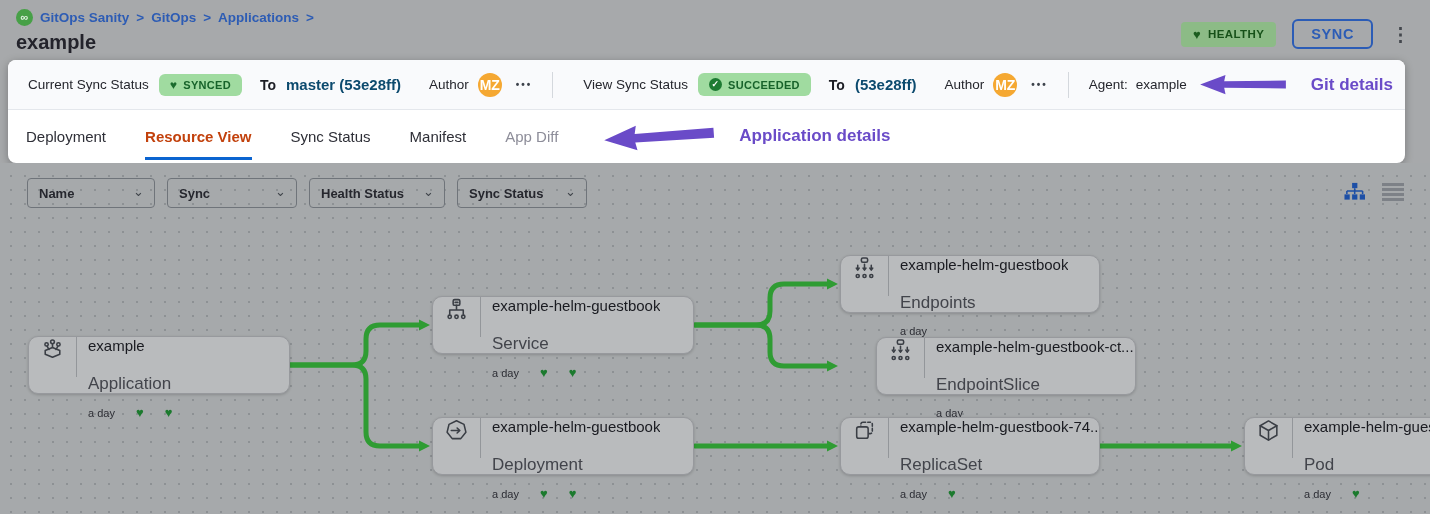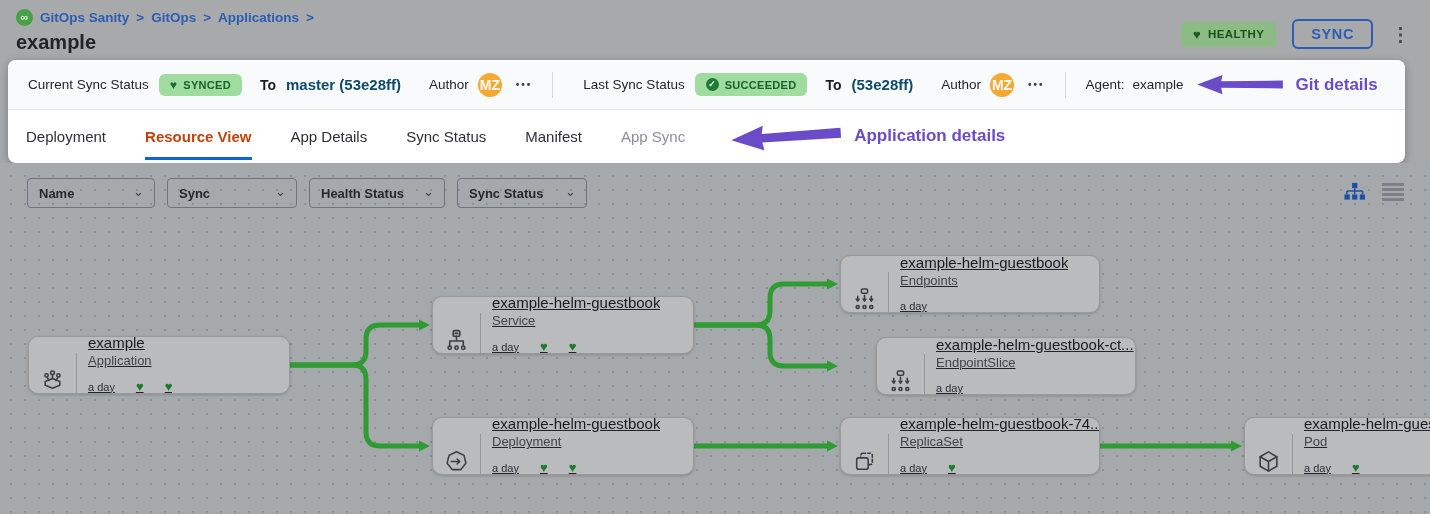--- a/index.html
+++ b/index.html
@@ -34,21 +34,21 @@
   .to-label { font-size:14px; font-weight:600; color:#1c1d24; margin:0 6px 0 18px; }
   .git-target { font-size:15px; font-weight:700; color:#0c4a6e; margin-left:4px; white-space:nowrap; cursor:pointer; }
   .author-label { font-size:13.5px; color:#25262d; margin:0 9px 0 28px;text-align:center; }
   .avatar { width:24px; height:24px; border-radius:50%; background:#f5a832; color:#fff; font-size:14px; font-weight:700; display:flex; align-items:center; justify-content:center; }
   .more-dots { color:#3d424b; font-size:10px; font-weight:700; letter-spacing:2px; margin-left:14px; cursor:pointer; }
   .v-divider { width:1px; height:26px; background:#d4d8dd; margin:0 20px; }
   .agent-label { font-size:13.5px; color:#25262d; margin-right:8px; }
   .agent-value { font-size:13.5px; color:#25262d; }
 
   
-  .annot { display:flex; align-items:center; gap:12px; }
+  .annot { display:flex; align-items:center; gap:24px; }
   .annot-arrow { flex:none; }
   .annot-label { font-size:17px; font-weight:700; color:#6a4bc8; white-space:nowrap; }
   .annot-git { margin-left:12px; }
   .annot-app { margin-left:6px; }
   .annot-app .annot-arrow { transform:rotate(-4deg); }
 
   
   .tabs-row { height:52px; display:flex; align-items:center; padding:0 18px; }
   .tab { font-size:15px; color:#2e2f37; padding:15px 0 12px; margin-right:39px; cursor:pointer; white-space:nowrap; border-bottom:3px solid transparent; }
   .tab.active { font-weight:700; color:#c2410c; border-bottom-color:#0b64d0; }
@@ -62,26 +62,26 @@
   .filters { position:absolute; top:15px; left:27px; display:flex; gap:12px; }
   .filter { height:30px; border:1px solid #6f747a; border-radius:4px; display:flex; align-items:center; justify-content:space-between; padding:0 10px 0 11px; font-size:13px; font-weight:700; color:#26272e; cursor:pointer; }
   .filter .chev { font-size:13px; color:#3f444a; font-weight:400; margin-left:8px; transform:translateY(-2px); }
   .f-name { width:128px; } .f-kind { width:130px; } .f-health { width:136px; } .f-sync { width:130px; }
 
   .view-toggles { position:absolute; top:19px; right:26px; display:flex; align-items:center; gap:17px; }
   .view-toggle { cursor:pointer; line-height:0; }
 
   .edges { position:absolute; top:0; left:0; pointer-events:none; }
 
-  .node { position:absolute; width:262px; height:58px; background:#b9bbbd; border:1px solid #97999d; border-radius:10px; display:flex; align-items:flex-end; box-shadow:0 1px 3px rgba(0,0,0,.18); cursor:pointer;text-decoration:underline; }
+  .node { position:absolute; width:262px; height:58px; background:#b9bbbd; border:1px solid #97999d; border-radius:10px; display:flex; align-items:flex-start; box-shadow:0 1px 3px rgba(0,0,0,.18); cursor:pointer; }
   .node-icon { width:47px; flex:none; display:flex; align-items:center; justify-content:center; line-height:0; }
   .node-divider { width:1px; height:40px; background:#93969a; flex:none; }
   .node-body { padding-left:11px; overflow:hidden; white-space:nowrap; }
   .node-title { font-size:15px; color:#1a1b21; }
-  .node-kind { font-size:13px; color:#42444b; margin-top:2px; }
+  .node-kind { font-size:17px; color:#42444b; margin-top:20px; }
   .node-meta { font-size:11px; color:#2c2d34; margin-top:12px; display:flex; align-items:center; }
   .heart { color:#1c7a2e; font-size:13px; line-height:1; margin-left:21px; }
 
   .n-app { left:28px; top:173px; }
   .n-svc { left:432px; top:133px; }
   .n-deploy { left:432px; top:254px; }
   .n-endpoints { left:840px; top:92px; width:260px; }
   .n-endpointslice { left:876px; top:174px; width:260px; }
   .n-replicaset { left:840px; top:254px; width:260px; }
   .n-pod { left:1244px; top:254px; }
@@ -122,21 +122,21 @@
       <span>SYNCED</span>
     </span>
     <span class="to-label">To</span>
     <span class="git-target">master (53e28ff)</span>
     <span class="author-label">Author</span>
     <span class="avatar">MZ</span>
     <span class="more-dots">•••</span>
 
     <span class="v-divider"></span>
 
-    <span class="sr-label">Last Sync Status</span>
+    <span class="sr-label">View Sync Status</span>
     <span class="status-badge">
       <span class="sb-check">✓</span>
       <span>SUCCEEDED</span>
     </span>
     <span class="to-label">To</span>
     <span class="git-target">(53e28ff)</span>
     <span class="author-label">Author</span>
     <span class="avatar">MZ</span>
     <span class="more-dots">•••</span>
 
@@ -149,24 +149,23 @@
       <svg class="annot-arrow" width="88" height="21" viewBox="0 0 100 24">
           <path d="M1 12 L30 1 L28.5 8.2 L99 7.5 L99 16.5 L28.5 15.8 L30 23 Z" fill="#6a4bc8"></path>
         </svg>
       <span class="annot-label">Git details</span>
     </span>
   </div>
 
   <div class="tabs-row">
     <span class="tab">Deployment</span>
     <span class="tab active">Resource View</span>
-    <span class="tab">App Details</span>
     <span class="tab">Sync Status</span>
     <span class="tab">Manifest</span>
-    <span class="tab disabled">App Sync</span>
+    <span class="tab disabled">App Diff</span>
 
     <span class="annot annot-app">
       <svg class="annot-arrow" width="112" height="27" viewBox="0 0 100 24">
           <path d="M1 12 L30 1 L28.5 8.2 L99 7.5 L99 16.5 L28.5 15.8 L30 23 Z" fill="#6a4bc8"></path>
         </svg>
       <span class="annot-label">Application details</span>
     </span>
   </div>
 </div>
 

